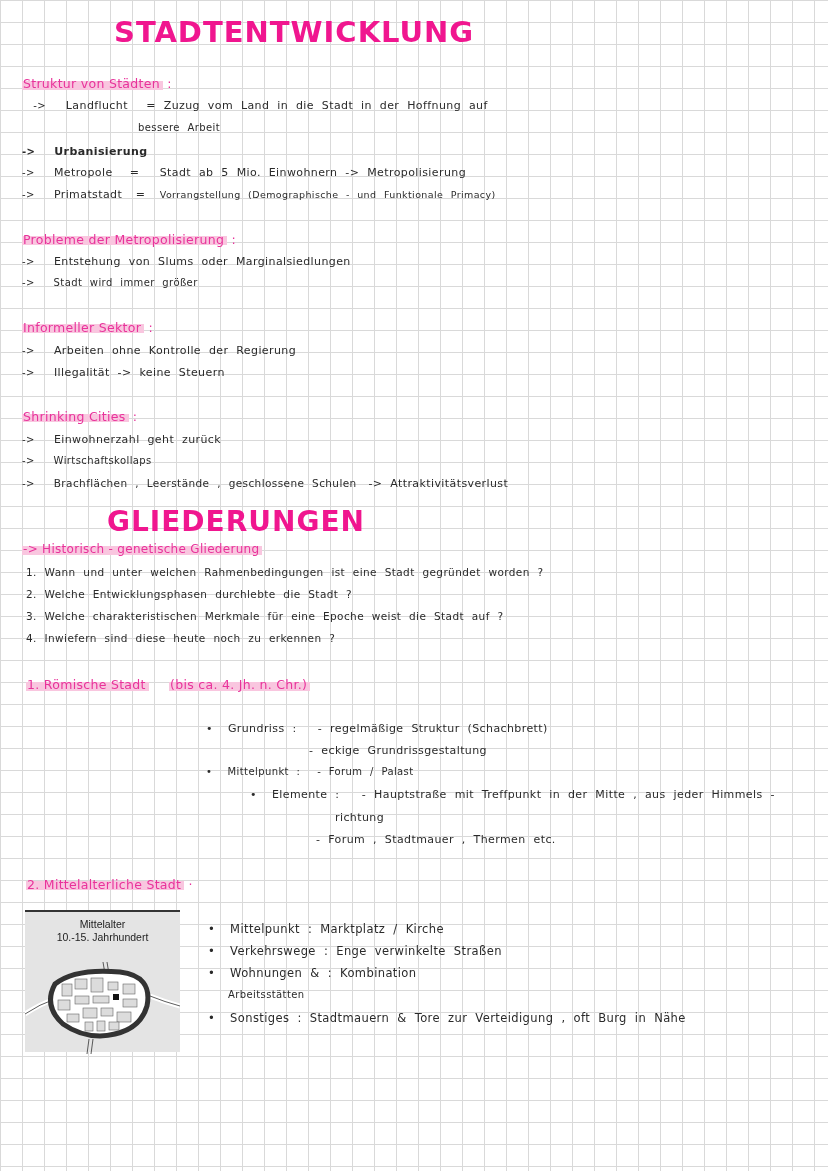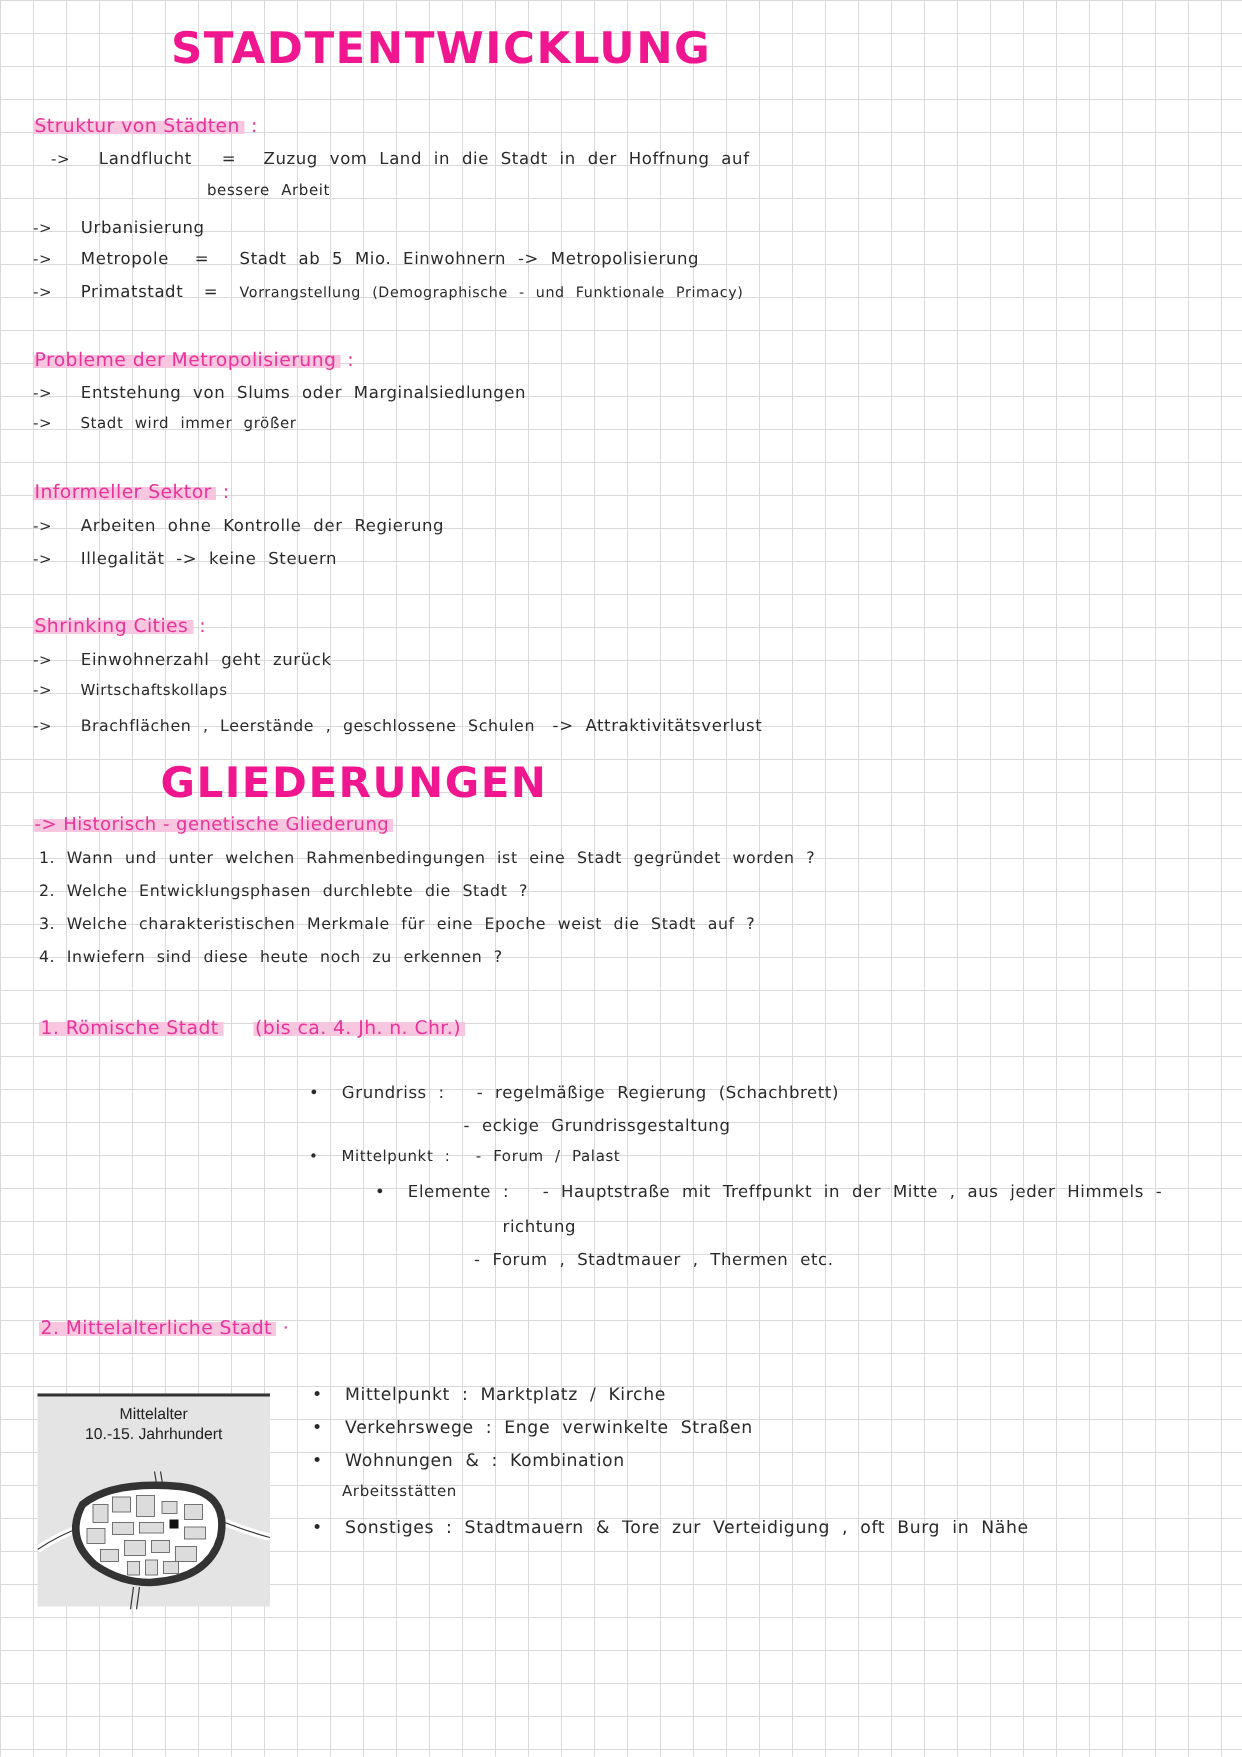--- a/index.html
+++ b/index.html
@@ -25,47 +25,47 @@
   .hl {
     background: linear-gradient(to bottom, transparent 30%, #f9c6df 30%, #f9c6df 90%, transparent 90%);
     padding: 0 3px 0 1px;
   }
   .colon { color: #e8339b; }
   .line { font-size: 11px; letter-spacing: 0.4px; word-spacing: 4px; }
   .small { font-size: 9.5px; }
   .arrow { display: inline-block; width: 24px; font-size: 10px; }
   .map-box {
     position: absolute; left: 25px; top: 910px; width: 155px; height: 140px;
-    background: #e4e4e4; border-top: 2px solid #333; margin-top: 19px;
+    background: #e4e4e4; border-top: 2px solid #333;
   }
   .map-title {
     position: absolute; left: 0; right: 0; top: 6px; text-align: center;
     font-family: "Liberation Sans", sans-serif; font-size: 10.5px; color: #222; line-height: 13px;
   }
   .bullet { display: inline-block; width: 14px; }
 </style>
 </head>
 <body>
 
 <div class="abs title" style="left:114px; top:15px; font-size:29px;">STADTENTWICKLUNG</div>
 
 <div class="abs heading" style="left:22px; top:76px;">
   <span class="hl">Struktur von Städten</span>
   <span class="colon">:</span>
 </div>
 
-<div class="abs line" style="left:34px; top:99px;">
+<div class="abs line" style="left:22px; top:99px;text-align:right;">
   <span class="arrow">-&gt;</span>
   <span style="display:inline-block;width:74px;">Landflucht</span>
   <span style="display:inline-block;width:20px;">=</span>
   <span>Zuzug vom Land in die Stadt in der Hoffnung auf</span>
 </div>
 <div class="abs line" style="left:138px; top:122px; font-size:10px;">bessere Arbeit</div>
 
-<div class="abs line" style="left:22px; top:145px;">
+<div class="abs line" style="left:22px; top:145px;font-weight:bold;">
   <span class="arrow">-&gt;</span>
   <span>Urbanisierung</span>
 </div>
 
 <div class="abs line" style="left:22px; top:166px;">
   <span class="arrow">-&gt;</span>
   <span style="display:inline-block;width:68px;">Metropole</span>
   <span style="display:inline-block;width:22px;">=</span>
   <span>Stadt ab 5 Mio. Einwohnern -&gt; Metropolisierung</span>
 </div>
@@ -133,21 +133,21 @@
 <div class="abs line" style="left:26px; top:632px; font-size:10.5px;">4. Inwiefern sind diese heute noch zu erkennen ?</div>
 
 <div class="abs heading" style="left:26px; top:677px;">
   <span class="hl">1. Römische Stadt</span>
   <span class="hl" style="margin-left:16px;">(bis ca. 4. Jh. n. Chr.)</span>
 </div>
 
 <div class="abs line" style="left:206px; top:722px;">
   <span class="bullet">•</span>
   <span style="display:inline-block;width:82px;">Grundriss :</span>
-  <span>- regelmäßige Regierung (Schachbrett)</span>
+  <span>- regelmäßige Struktur (Schachbrett)</span>
 </div>
 <div class="abs line" style="left:309px; top:744px;">- eckige Grundrissgestaltung</div>
 
 <div class="abs line" style="left:206px; top:766px; font-size:10px;">
   <span class="bullet">•</span>
   <span style="display:inline-block;width:82px;">Mittelpunkt :</span>
   <span>- Forum / Palast</span>
 </div>
 
 <div class="abs line" style="left:206px; top:788px;margin-left:44px;">

